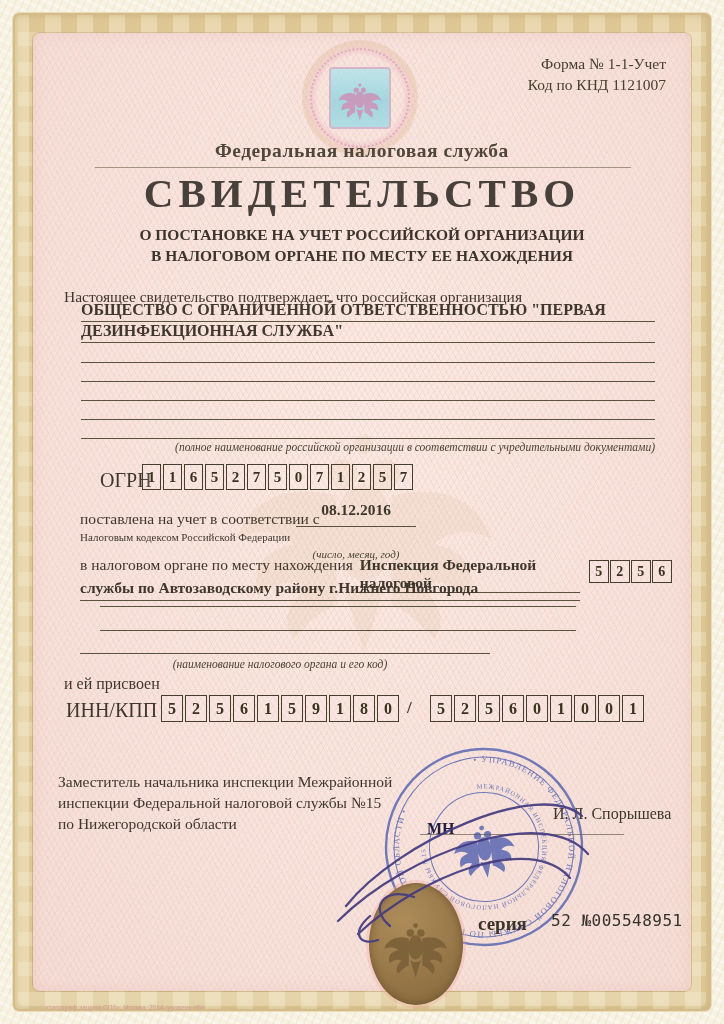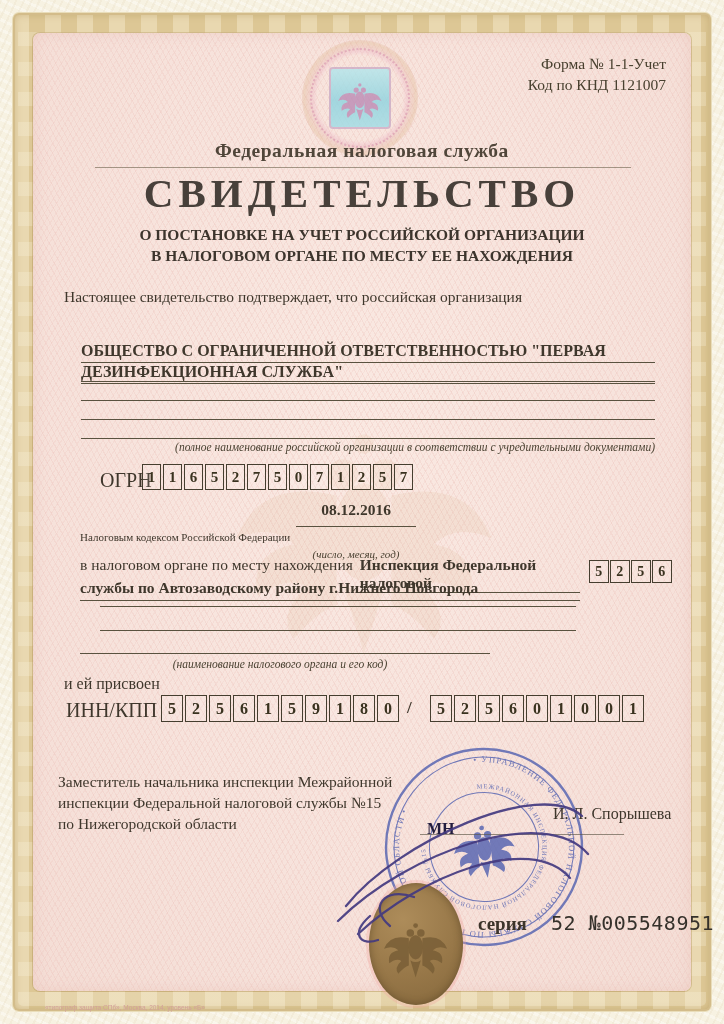--- a/index.html
+++ b/index.html
@@ -37,21 +37,21 @@
   .center{left:0;right:0;text-align:center;}
 
   .form-code{top:53px;right:58px;text-align:right;font-size:15.5px;line-height:21px;color:#48402f;}
   .agency{top:140px;font-size:19.5px;font-weight:bold;letter-spacing:.5px;color:#50463a;}
   .agency-rule{top:167px;left:95px;width:536px;height:1px;background:rgba(95,85,62,.55);}
   .doc-title{top:169px;font-size:41px;font-weight:bold;letter-spacing:5px;color:#48403a;}
   .sub1{top:226px;font-size:15.5px;font-weight:bold;color:#3c342c;}
   .sub2{top:247px;font-size:15.5px;font-weight:bold;color:#3c342c;}
 
   .confirm{left:64px;top:288px;font-size:15.5px;}
-  .fill-line{border-bottom:1.4px solid #59523f;margin-top:41px;}
+  .fill-line{border-bottom:1.4px solid #59523f;}
   .org1{left:81px;top:301px;width:574px;font-size:16px;font-weight:bold;height:20px;}
   .org2{left:81px;top:322px;width:574px;font-size:16px;font-weight:bold;height:20px;}
   .blank{left:81px;width:574px;height:0;border-top:1.3px solid #59523f;}
   .cap{font-size:11.5px;font-style:italic;color:#4a4232;}
   .org-cap{left:81px;top:441px;width:574px;text-align:right;}
 
   .row-label{font-size:20px;}
   .boxes{display:flex;}
   .digit-box{
     display:inline-flex;align-items:center;justify-content:center;box-sizing:border-box;
@@ -96,21 +96,21 @@
     left:369px;top:883px;width:94px;height:122px;border-radius:50%;
     background:radial-gradient(circle at 36% 30%, #ad8c5a 0%, #977748 55%, #84673c 100%);
     box-shadow:0 0 0 3px rgba(242,170,160,.35), inset 0 0 8px rgba(60,44,20,.45);
   }
   .gold-seal svg{position:absolute;inset:12% 10%;width:80%;height:76%;color:#7b6038;opacity:.9;}
   .signature{left:328px;top:756px;width:276px;height:196px;}
 
   .watermark{left:212px;top:352px;width:304px;height:336px;color:#d8b289;opacity:.14;}
 
   .series-label{left:478px;top:913px;font-size:19px;font-weight:bold;color:#3c342a;}
-  .series-value{left:551px;top:911px;font-size:20px;font-family:"DejaVu Sans Mono",monospace;color:#35312b;letter-spacing:.5px;}
+  .series-value{left:551px;top:911px;font-size:16px;font-family:"DejaVu Sans Mono",monospace;color:#35312b;letter-spacing:.5px;}
 
   .print-note{left:45px;top:1004px;font-size:6.5px;color:#d3a09a;font-family:"Liberation Sans",sans-serif;}
 
   
   .hologram{left:302px;top:40px;width:116px;height:116px;border-radius:50%;opacity:.8;
     background:radial-gradient(circle, rgba(160,225,235,0) 52%, rgba(235,175,195,.40) 57%, rgba(215,170,120,.35) 68%, rgba(235,190,215,.30) 77%, rgba(0,0,0,0) 81%);}
   .hologram .dots{position:absolute;inset:7%;border-radius:50%;border:2.5px dotted rgba(205,125,160,.55);}
   .holo-core{position:absolute;inset:23%;border-radius:4px;
     background:linear-gradient(180deg,#b3e6ec 0%,#8ed4e0 55%,#9fdde6 100%);
     border:2px solid rgba(215,160,190,.8);}
@@ -183,20 +183,21 @@
       <span class="digit-box">7</span>
       <span class="digit-box">5</span>
       <span class="digit-box">0</span>
       <span class="digit-box">7</span>
       <span class="digit-box">1</span>
       <span class="digit-box">2</span>
       <span class="digit-box">5</span>
       <span class="digit-box">7</span>
     </div>
 
+  <div class="reg1 abs">поставлена на учет в соответствии с</div>
   <div class="reg2 abs">Налоговым кодексом Российской Федерации</div>
   <div class="date-field abs">08.12.2016</div>
   <div class="date-cap cap abs">(число, месяц, год)</div>
 
   <div class="auth1 abs">
     <span class="prefix">в налоговом органе по месту нахождения</span>
     <span class="val">Инспекция Федеральной налоговой</span>
   </div>
   <div class="auth2 abs">службы по Автозаводскому району г.Нижнего Новгорода</div>
   <div class="boxes boxes-code abs">

